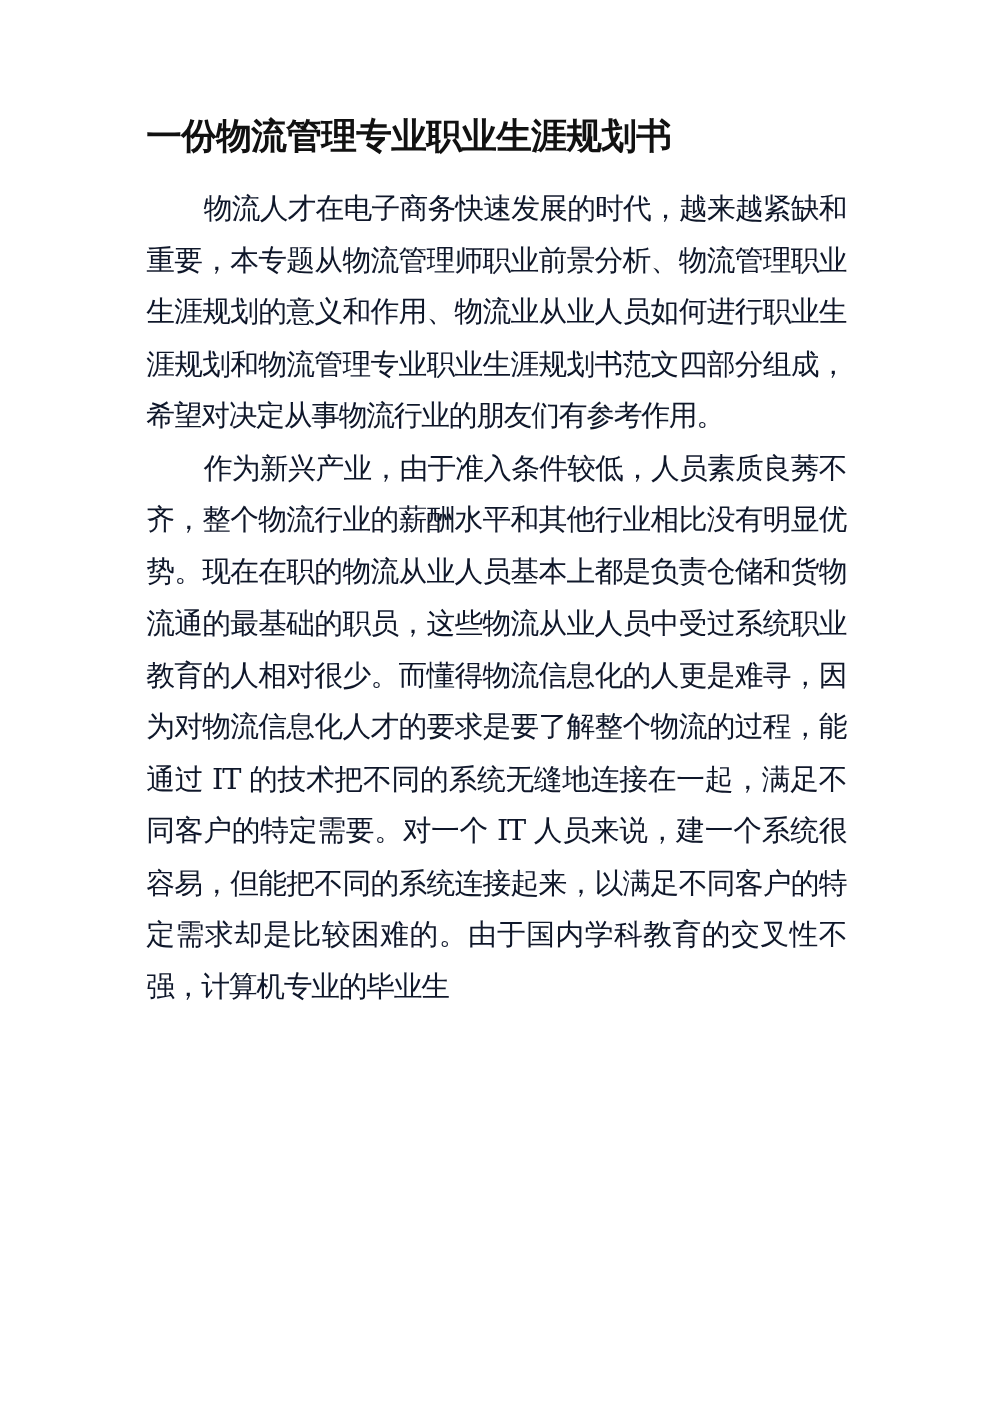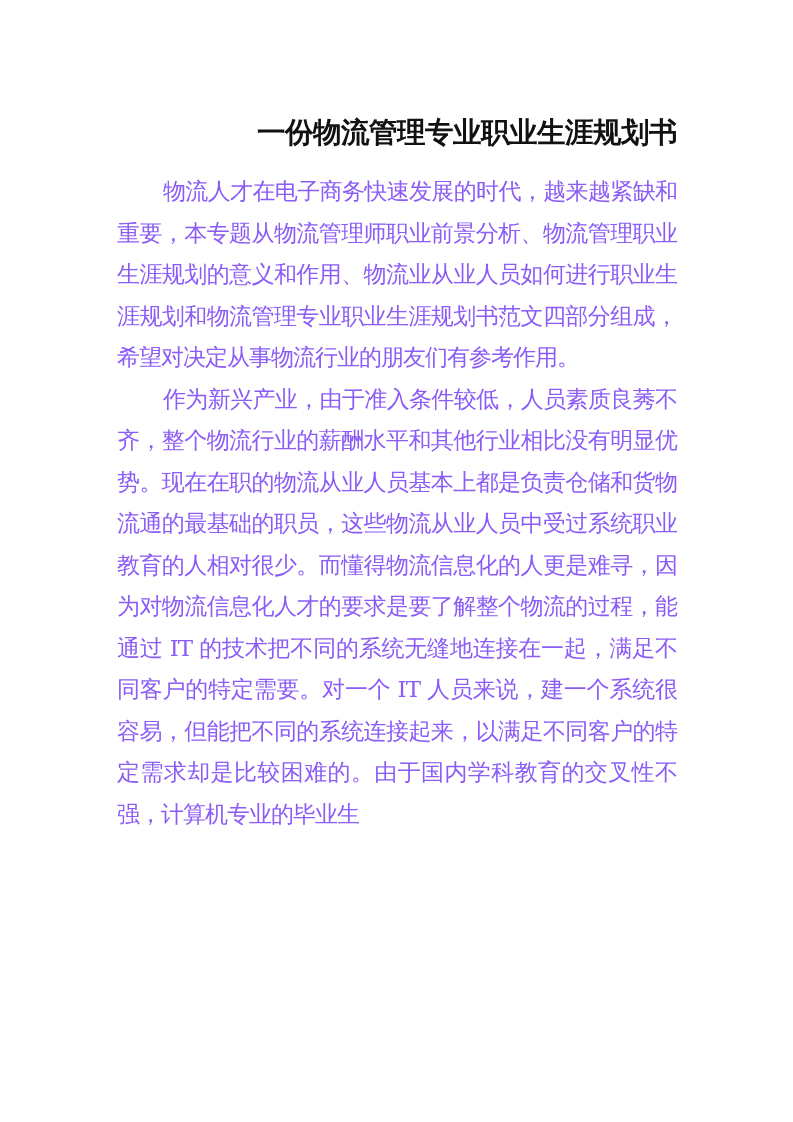--- a/index.html
+++ b/index.html
@@ -16,32 +16,32 @@
     overflow: hidden;
     font-family: "DejaVu Serif", "Liberation Serif", serif;
   }
   .content {
     position: absolute;
     left: 117px;
     top: 0;
     width: 560px;
   }
   .doc-title {
-    margin-top: 112px;
+    margin-top: 88px;
     font-size: 28.5px;
     line-height: 40px;
     font-weight: 700;
-    text-align: right;
+    text-align: left;
     color: #111111;
     letter-spacing: -0.5px;
     white-space: nowrap;
   }
   .doc-body {
     margin-top: 2px;
-    color: #8b5cf6;
+    color: #0f172a;
   }
   .doc-body p {
     margin: 0;
     font-size: 23px;
     line-height: 41.5px;
     letter-spacing: -1px;
     text-align: justify;
     text-justify: inter-character;
     text-indent: 2em;
     word-break: break-all;

